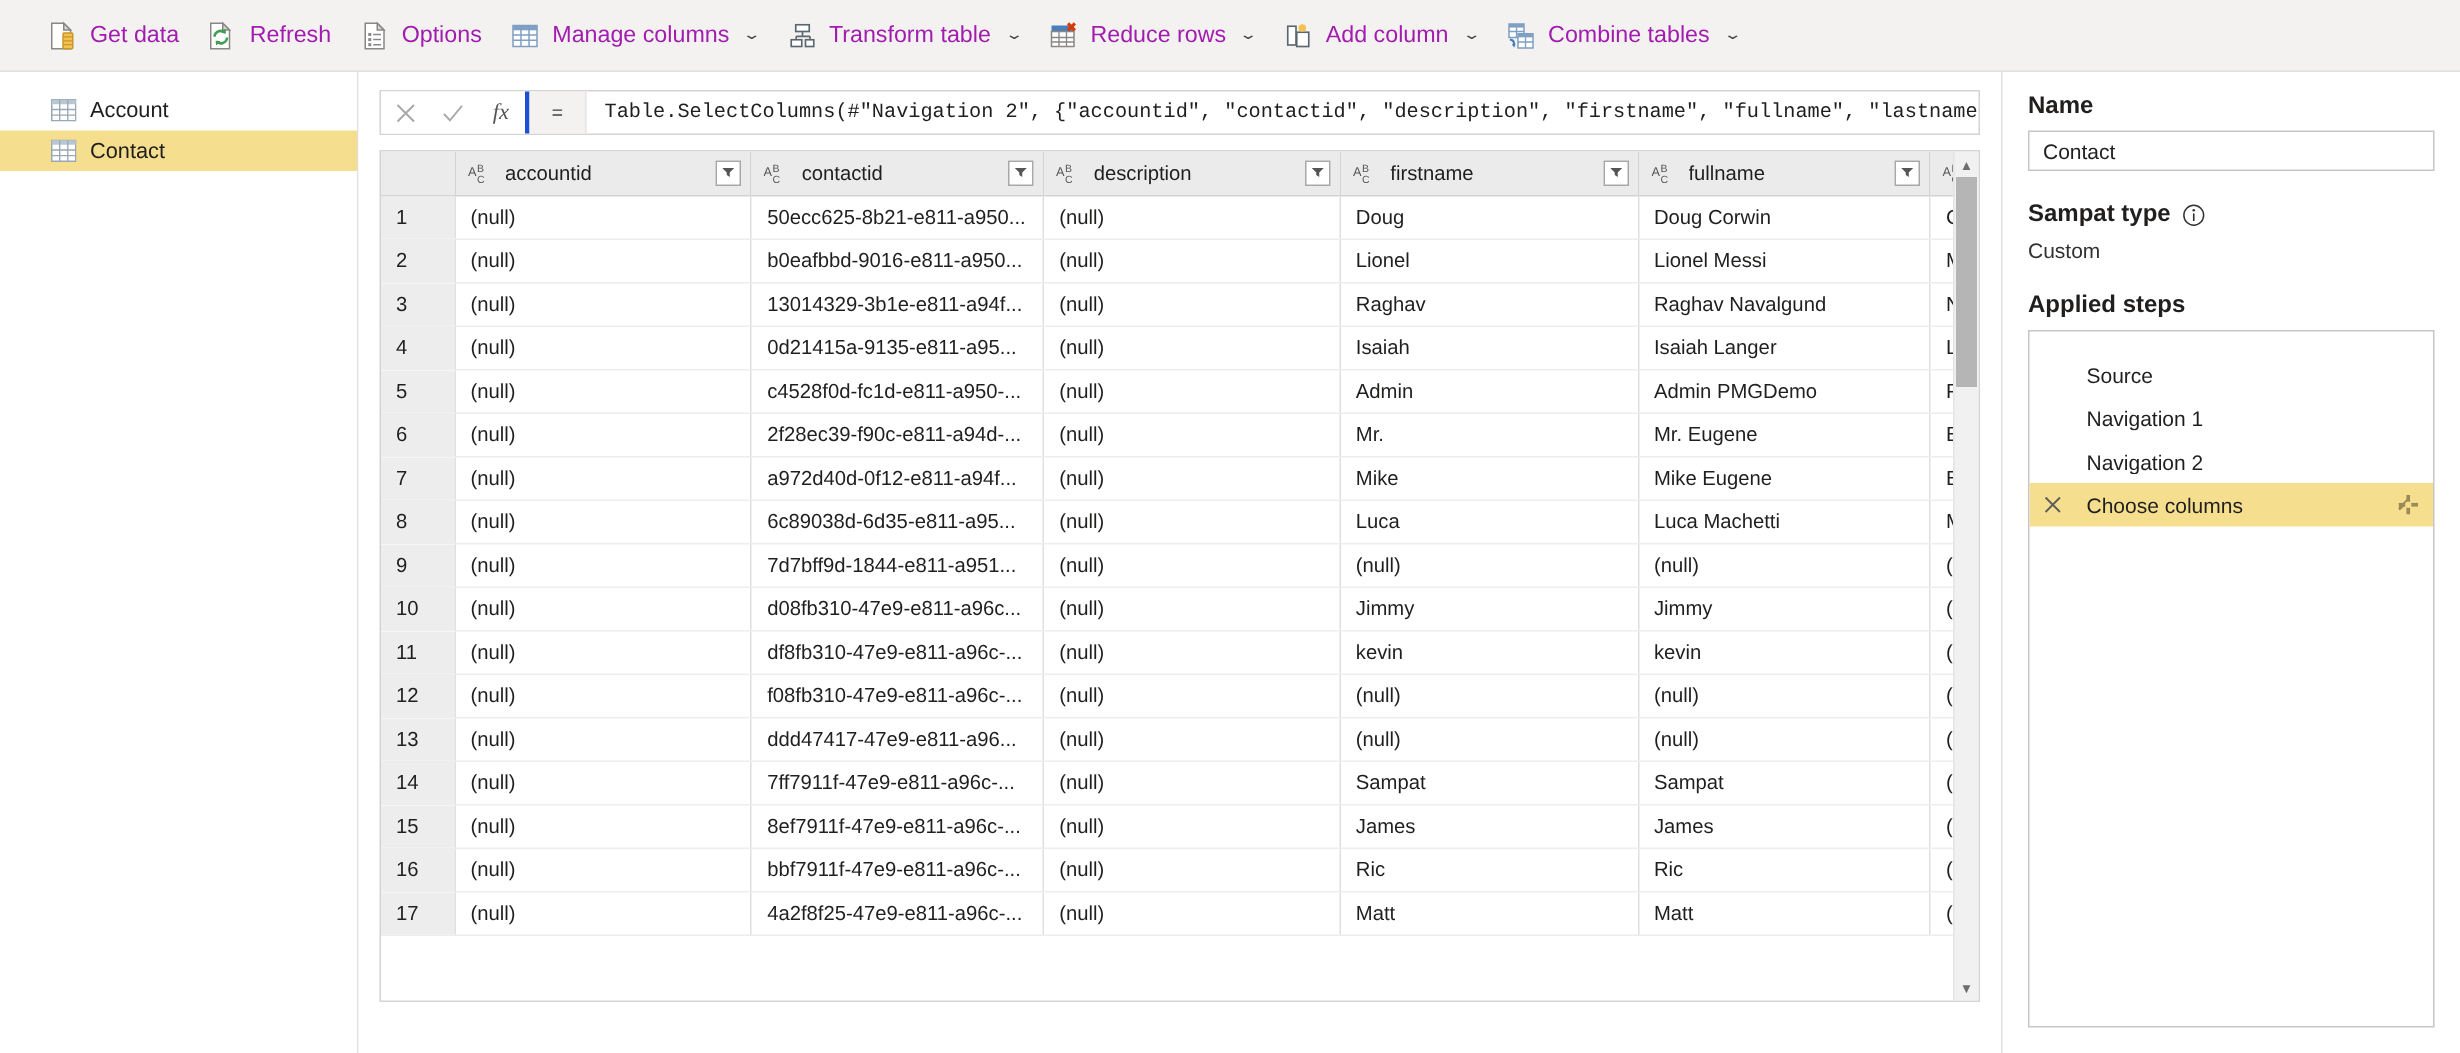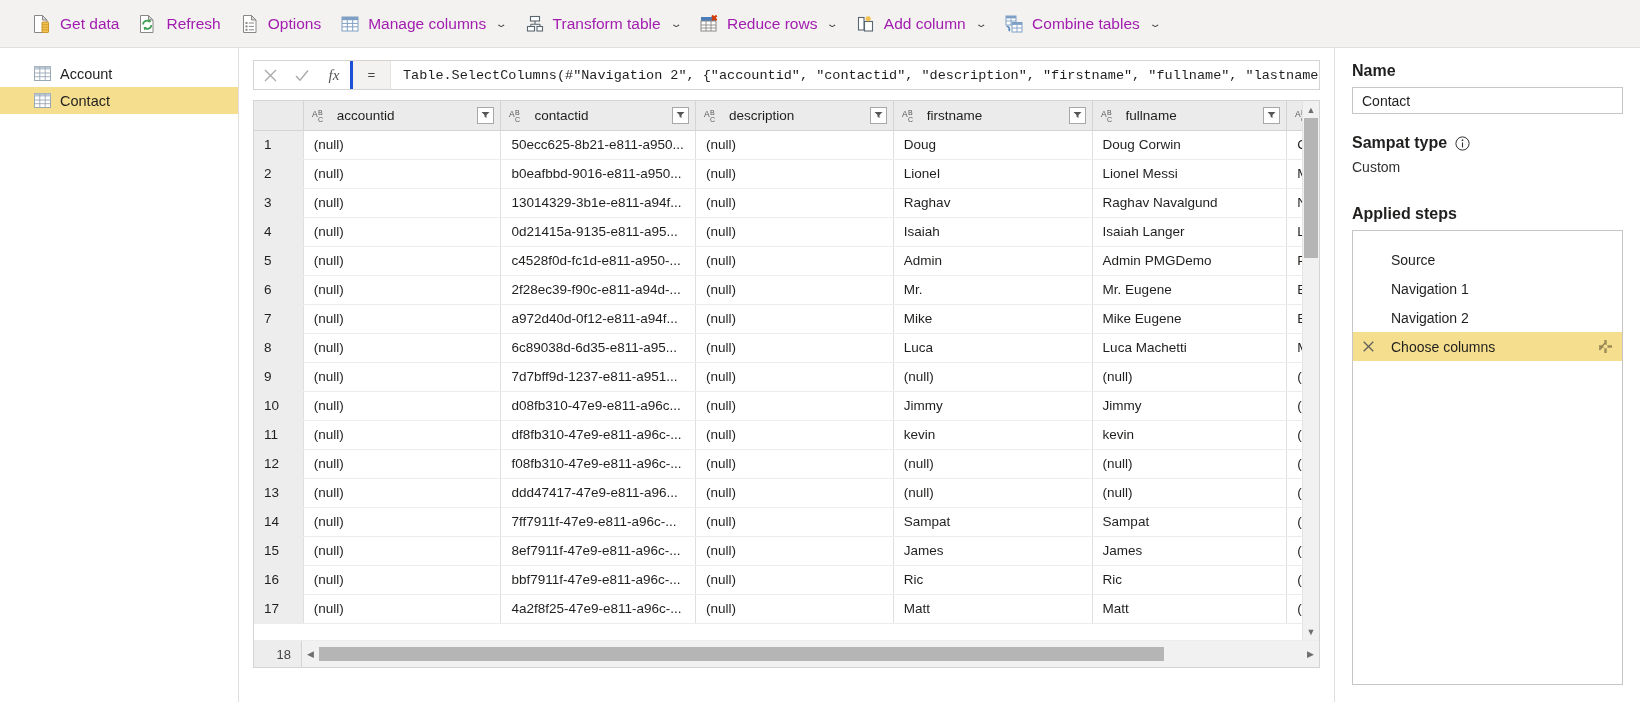--- a/index.html
+++ b/index.html
@@ -315,21 +315,21 @@
     align-items: center;
     padding-left: 9px;
     font-size: 14px;
     color: #201f1e;
     cursor: text;
   }
   .sp-gap { height: 20px; }
   .sp-value {
     font-size: 14px;
     color: #323130;
-    margin-bottom: 10px;
+    margin-bottom: 0;
   }
   .info-icon { width: 15px; height: 15px; display:block; }
   .steps-box {
     border: 1px solid #c8c6c4;
     background: #ffffff;
     flex: 1;
     min-height: 0;
     margin-bottom: 17px;
     padding-top: 14px;
     overflow: hidden;
@@ -700,21 +700,21 @@
                     <td class="nullcell">(null)</td>
                     <td class="nullcell">6c89038d-6d35-e811-a95...</td>
                     <td class="nullcell">(null)</td>
                     <td class="nullcell">Luca</td>
                     <td class="nullcell">Luca Machetti</td>
                     <td class="nullcell">Machetti</td>
                   </tr>
                   <tr>
                     <td class="rowhdr">9</td>
                     <td class="nullcell">(null)</td>
-                    <td class="nullcell">7d7bff9d-1237-e811-a951...</td>
+                    <td class="nullcell">7d7bff9d-1844-e811-a951...</td>
                     <td class="nullcell">(null)</td>
                     <td class="nullcell">(null)</td>
                     <td class="nullcell">(null)</td>
                     <td class="nullcell">(null)</td>
                   </tr>
                   <tr>
                     <td class="rowhdr">10</td>
                     <td class="nullcell">(null)</td>
                     <td class="nullcell">d08fb310-47e9-e811-a96c...</td>
                     <td class="nullcell">(null)</td>
@@ -791,30 +791,20 @@
 
           <div class="vscroll">
             <div class="vs-arrow">▲</div>
             <div class="vs-track">
               <div class="vs-thumb"></div>
             </div>
             <div class="vs-arrow">▼</div>
           </div>
         </div>
 
-        <div class="grid-bottom">
-          <div class="gb-rowhdr">18</div>
-          <div class="hscroll">
-            <div class="hs-arrow">◀</div>
-            <div class="hs-track">
-              <div class="hs-thumb"></div>
-            </div>
-            <div class="hs-arrow">▶</div>
-          </div>
-        </div>
       </div>
 
       <div class="status-bar"></div>
     </div>
 
     <div class="settings-pane">
       <div class="sp-label">
         <span>Name</span>
       </div>
       <div class="sp-input">

